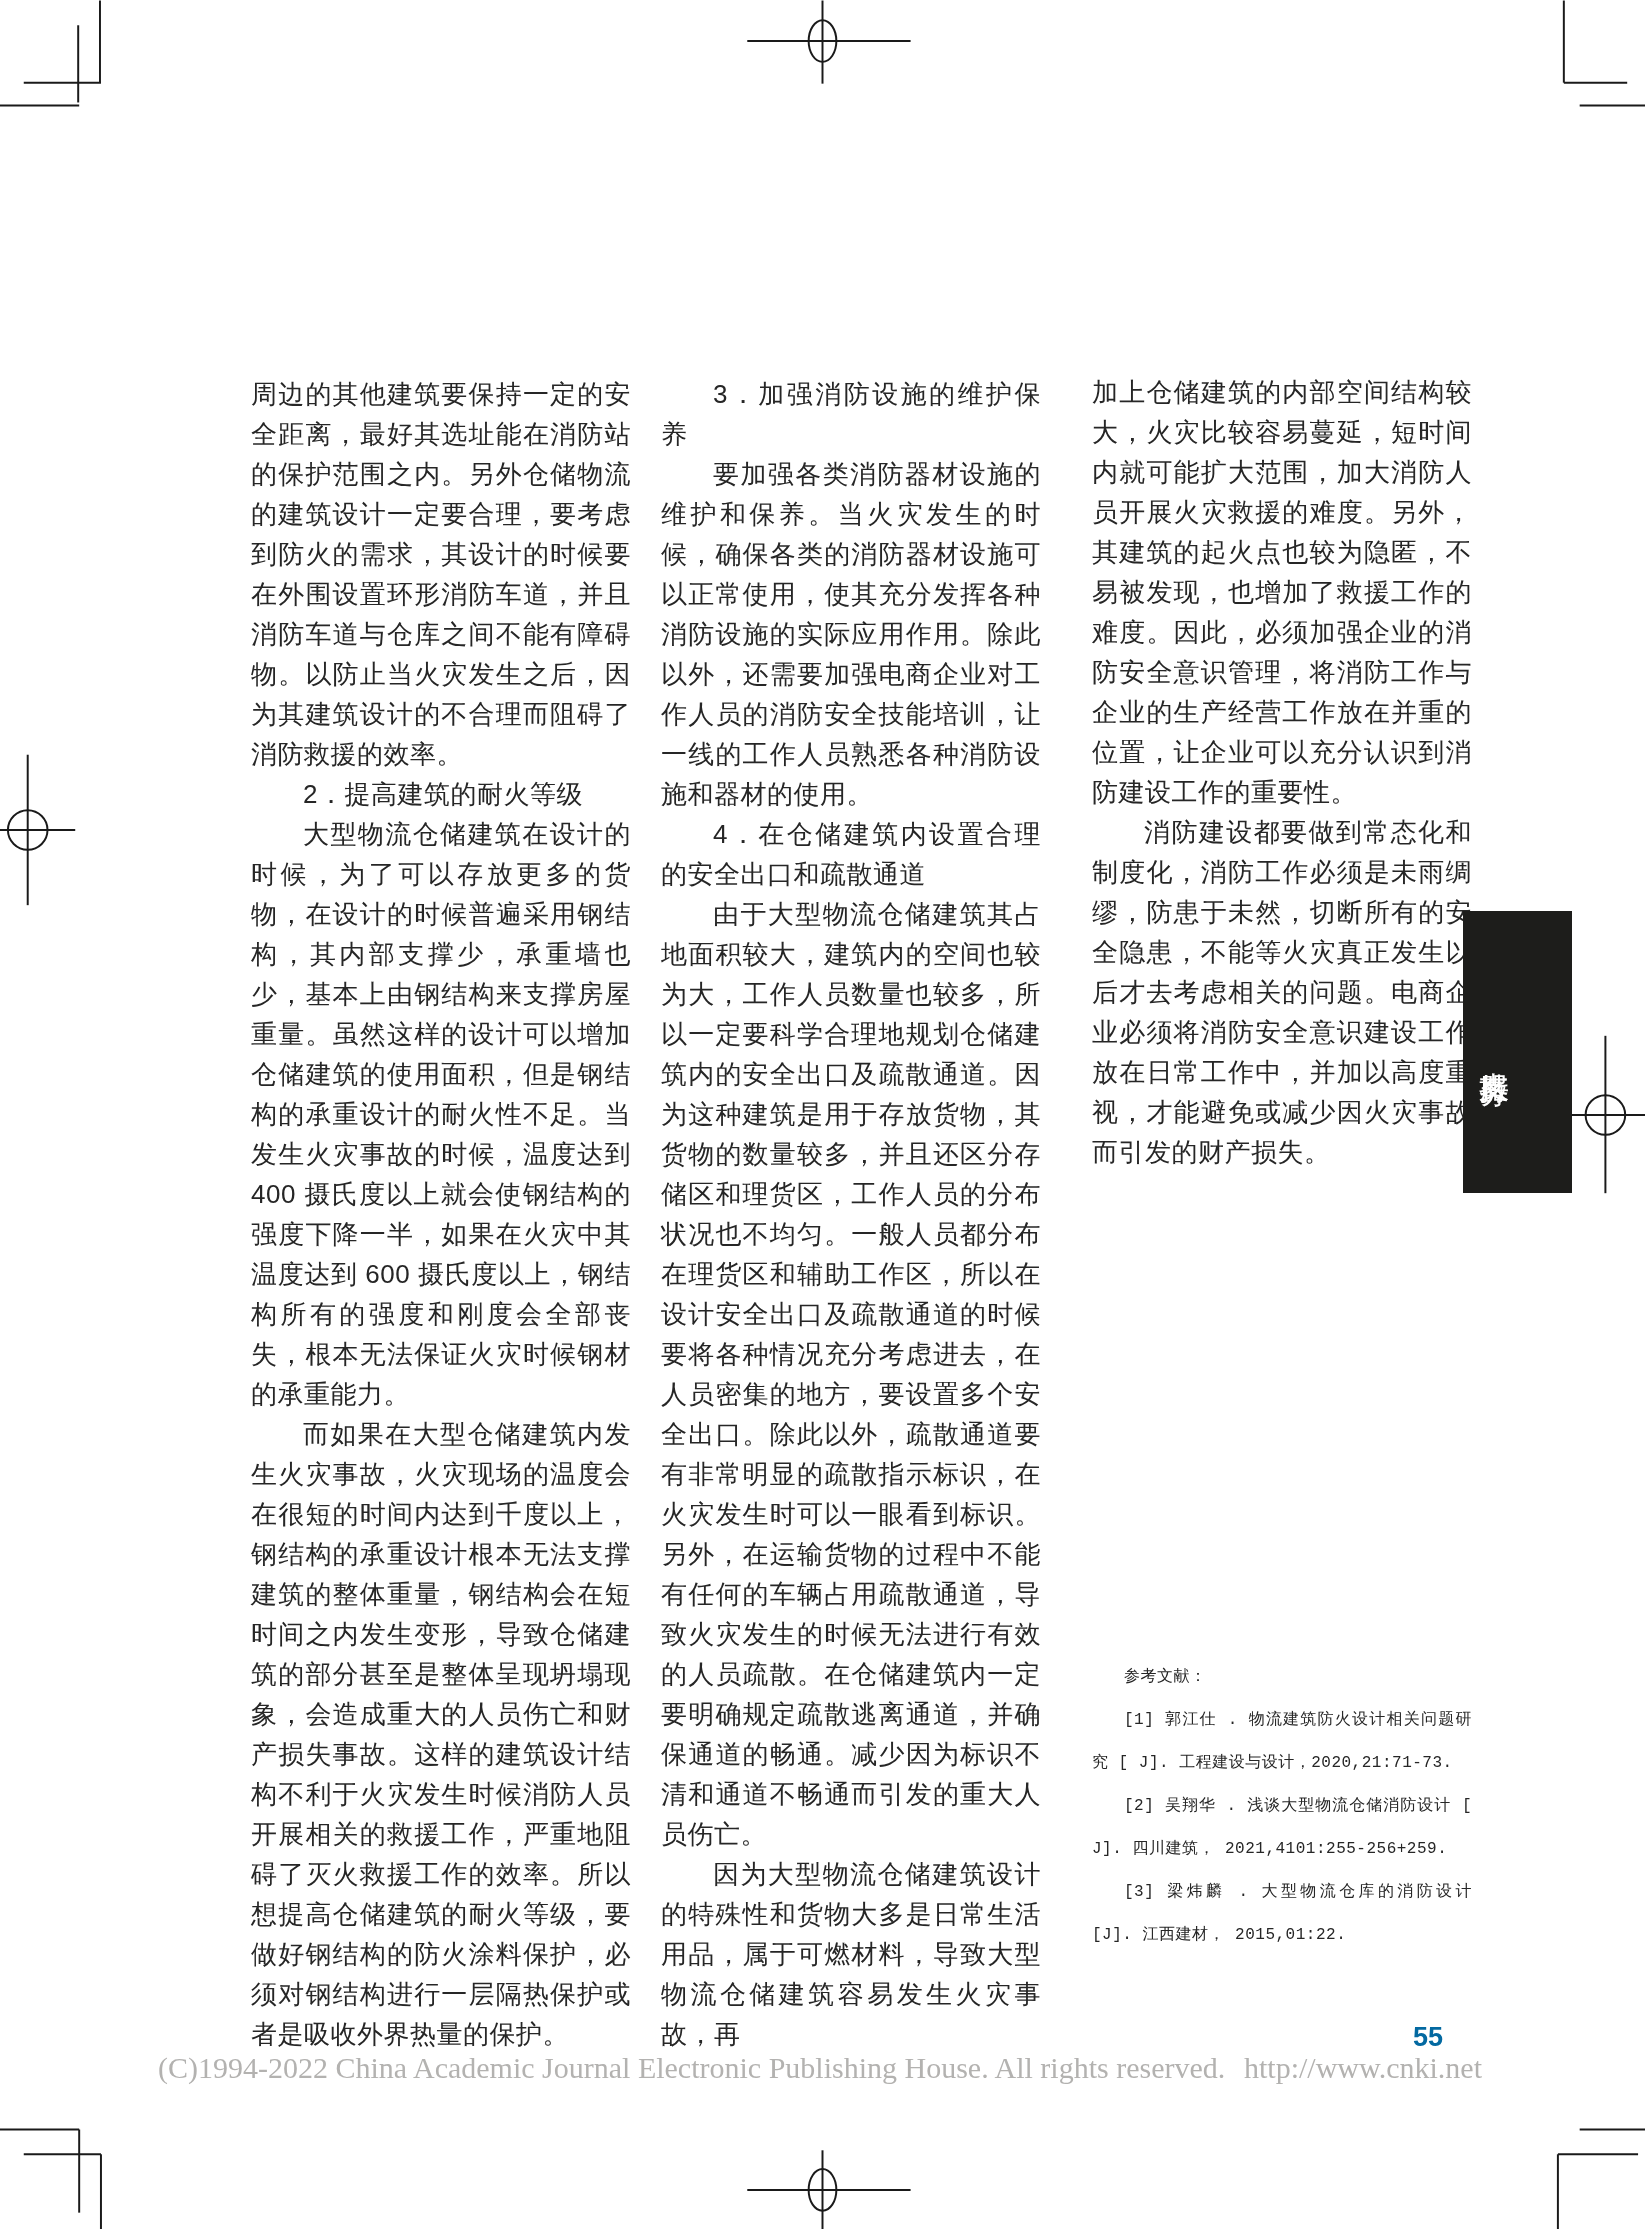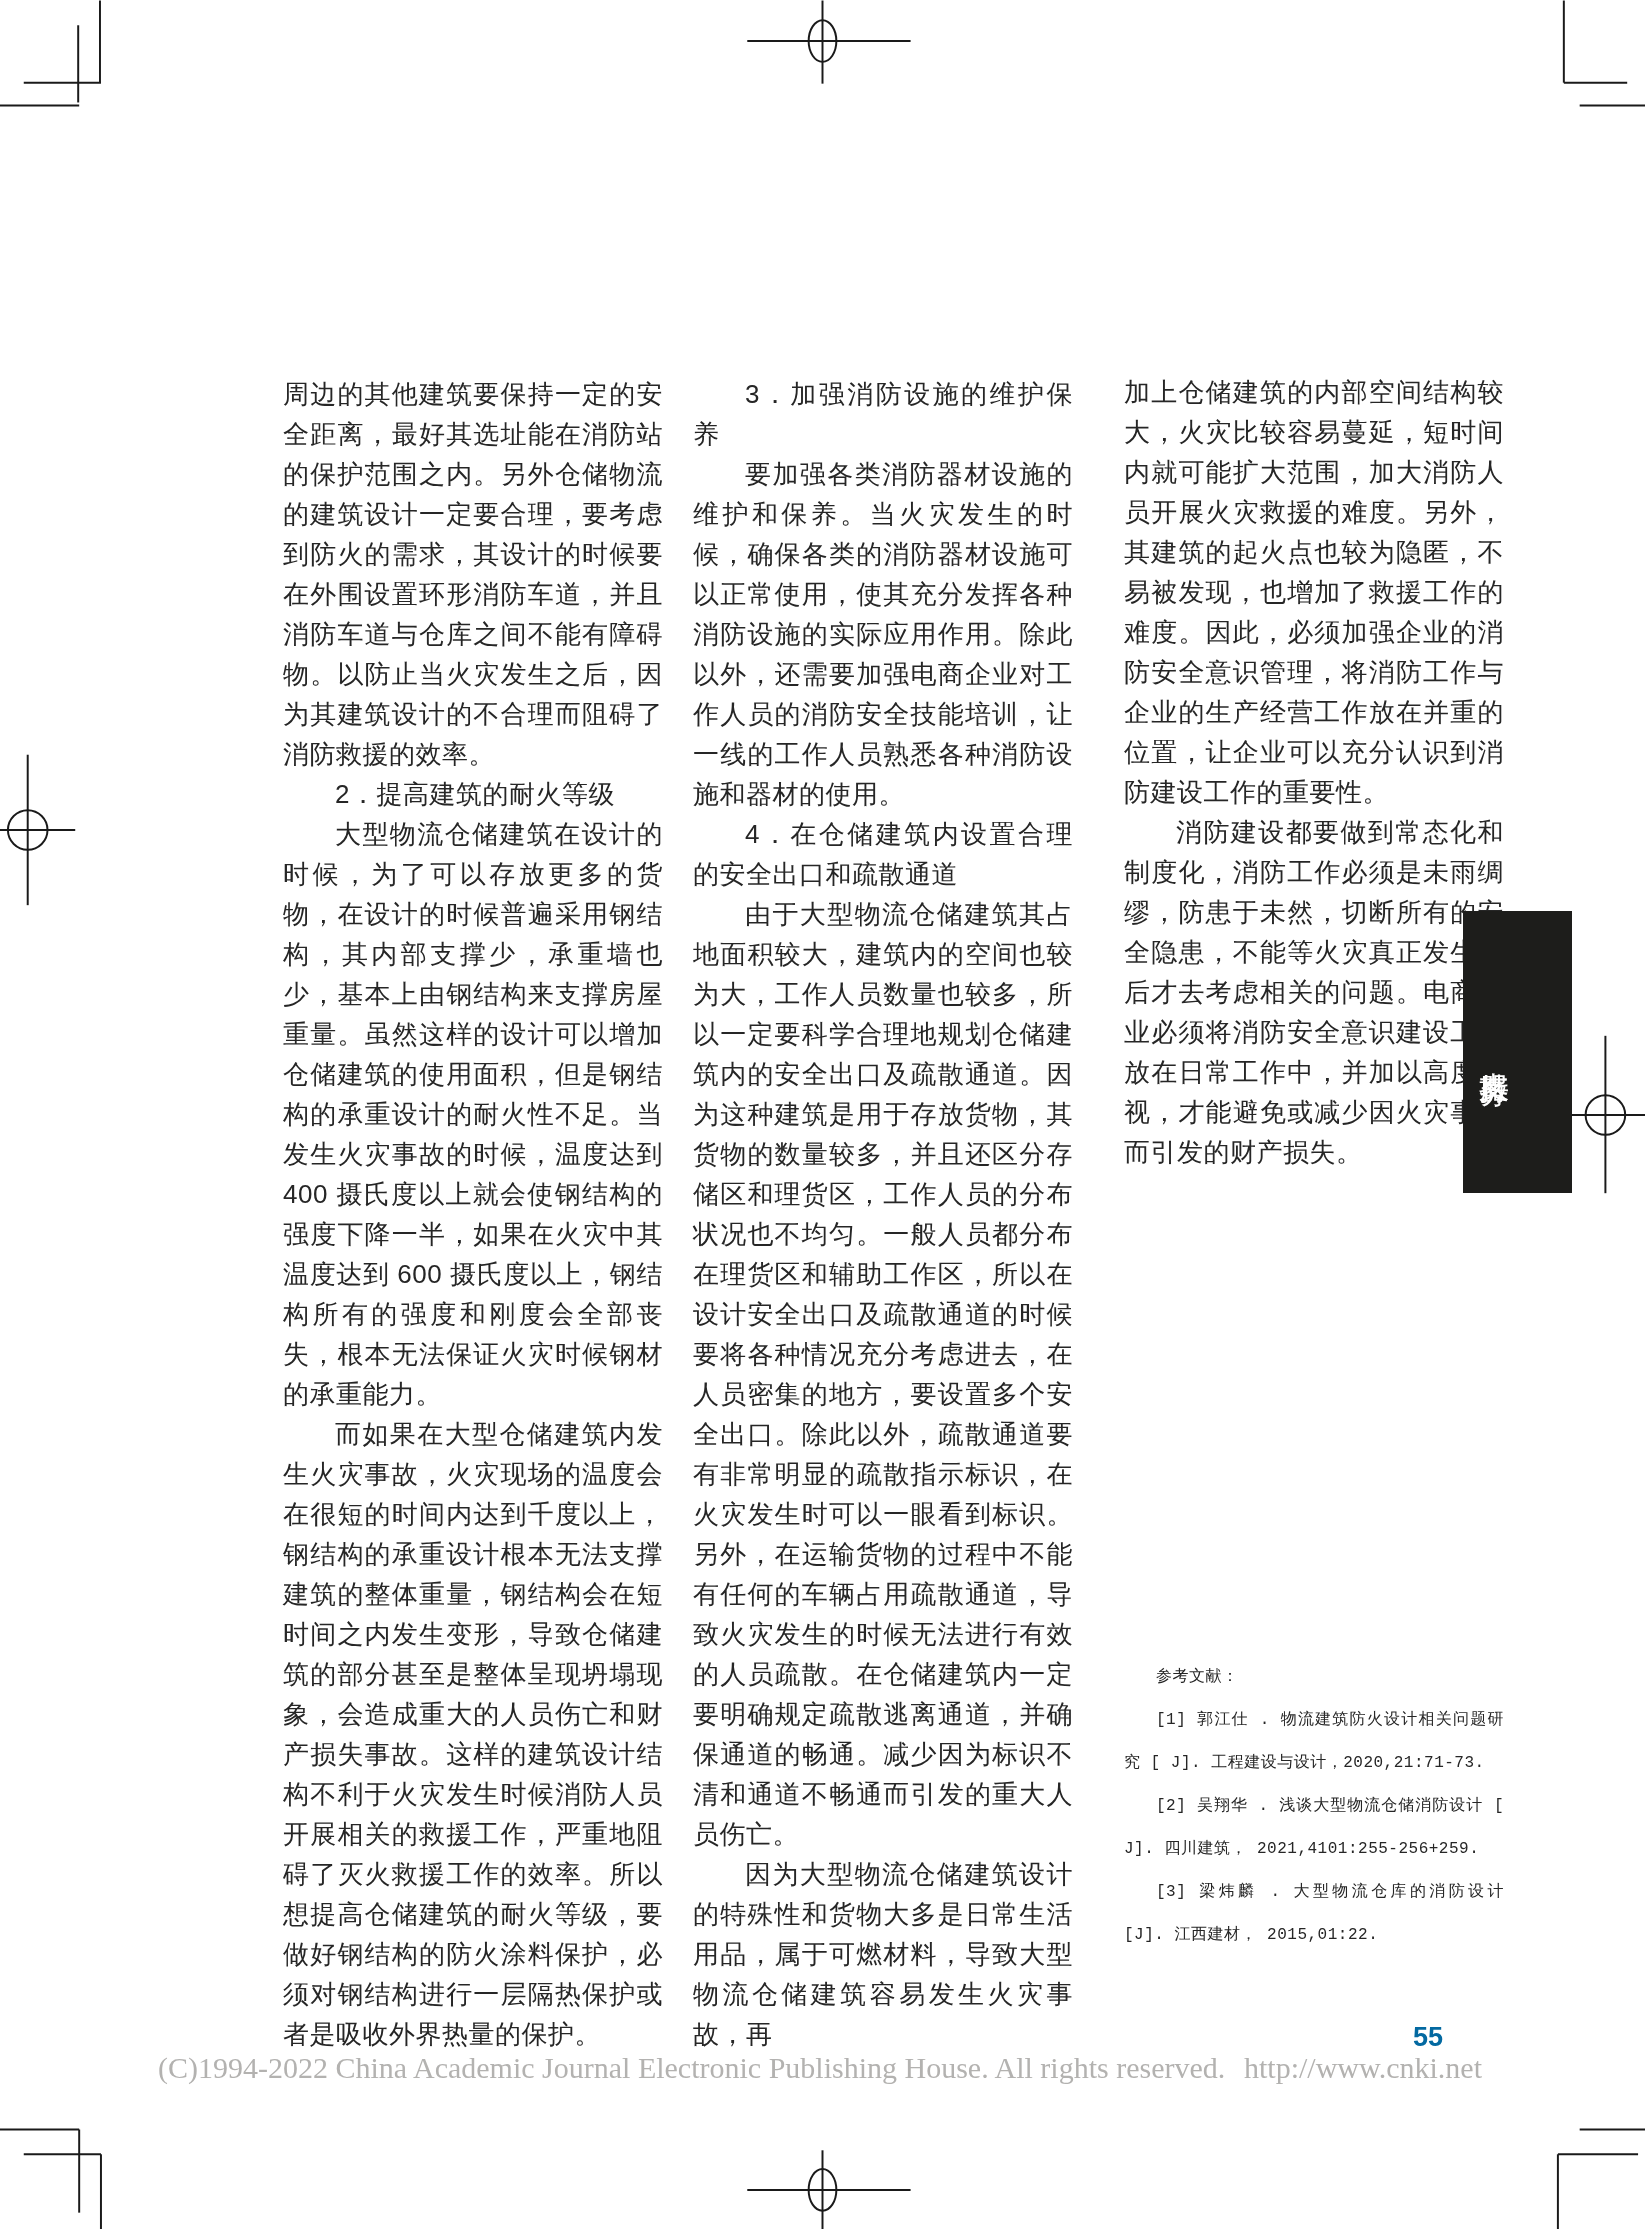--- a/index.html
+++ b/index.html
@@ -6,21 +6,20 @@
   .page{
     position:relative;width:1645px;height:2230px;background:#ffffff;
     margin:0 auto;overflow:hidden;
     font-family:"Liberation Sans","DejaVu Sans",sans-serif;
     color:#262626;
   }
   .col{
     position:absolute;top:374px;width:380px;
     font-size:26px;line-height:40px;text-align:justify;
     letter-spacing:0.5px;
-    margin-left:32px;
   }
   .col p{margin:0;}
   .col .indent{text-indent:2em;}
   .col .gap-above{margin-top:40px;}
   #col1{left:251px;}
   #col2{left:661px;}
   #col3{left:1092px;font-family:Liberation Mono, monospace;}
   .refs{
     position:absolute;top:1282px;left:0;width:380px;
     font-size:16px;line-height:43px;text-align:justify;

